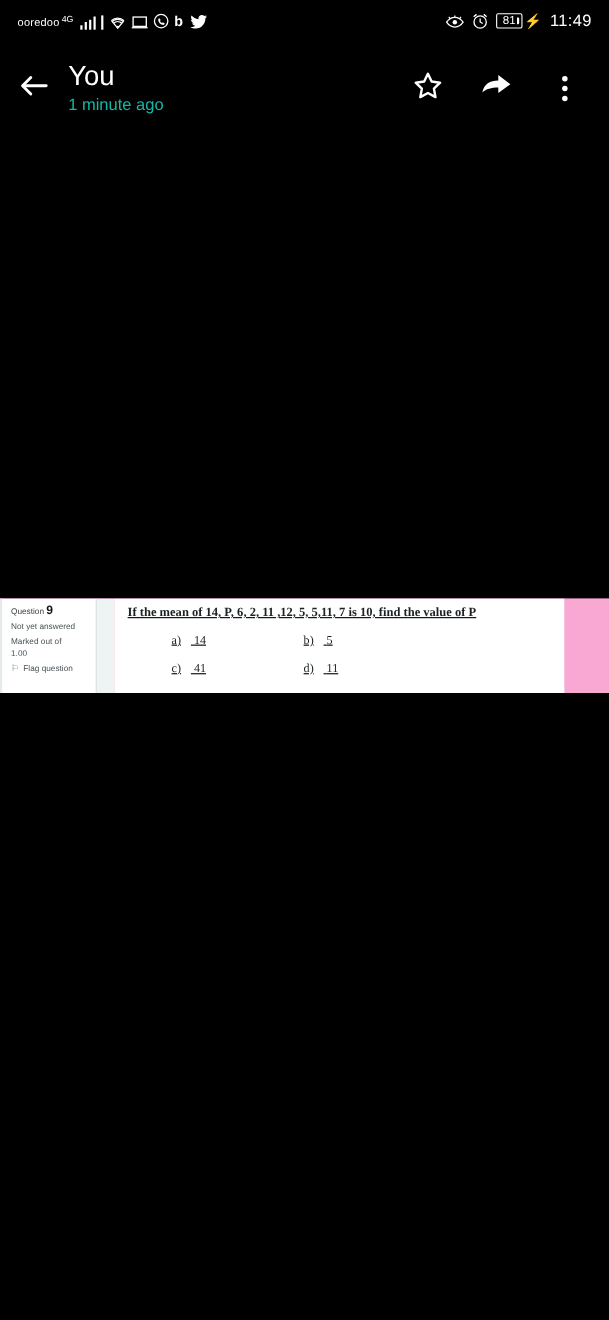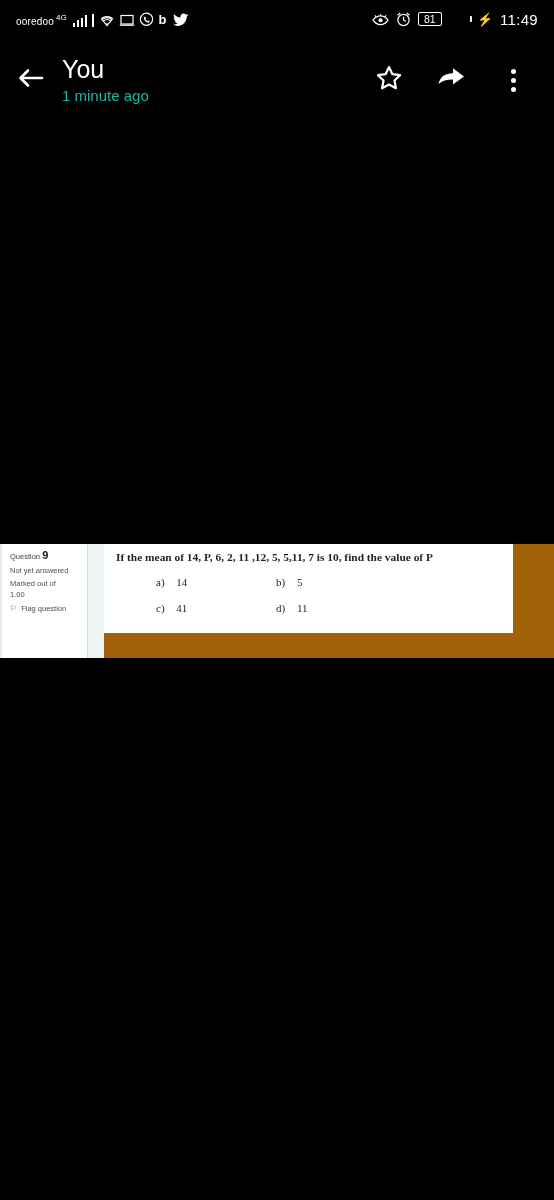--- a/index.html
+++ b/index.html
@@ -48,41 +48,41 @@
   .titles { flex:1; display:flex; flex-direction:column; justify-content:center; }
   .title { font-size:25px; line-height:30px; font-weight:400; color:#fff; }
   .subtitle { font-size:15px; line-height:22px; color:#14b8a6; margin-top:1px; }
   .actions { display:flex; align-items:center; gap:0; padding-right:10px; }
   .act { width:62px; height:62px; display:flex; align-items:center; justify-content:center; cursor:pointer; }
   .dots { display:flex; flex-direction:column; gap:4px; align-items:center; }
   .dots span { width:5px; height:5px; border-radius:50%; background:#fff; display:block; }
 
   
   .shared-image {
-    position:absolute; left:0; top:544px; width:554px; height:114px;
-    background:#a16207; overflow:hidden; display:flex;
+    position:absolute; left:0; top:544px; width:554px; height:86px;
+    background:#f9a8d4; overflow:hidden; display:flex;
   }
   .q-left {
     width:88px; flex:0 0 88px; background:#fff;
     border-right:1px solid #d6dadc; border-left:2px solid #e6eaec;
     padding:6px 6px 4px 8px;
     display:flex; flex-direction:column; gap:3px;
     font-family:"Liberation Sans", sans-serif;
   }
   .q-info { font-size:7.5px; line-height:10.5px; color:#4a5356; }
   .q-info.qno { color:#3a4245; }
   .q-info.qno b { font-size:11px; font-weight:700; color:#10171a; }
   .q-flag { display:flex; align-items:center; gap:4px; font-size:7.5px; color:#4a5356; margin-top:1px; }
   .flag-ico { font-size:8px; color:#6a7376; }
 
   .q-gap { width:16px; flex:0 0 16px; background:#eef3f4; }
 
   .q-right { flex:1; padding-top:0; }
   .q-card {
-    background:#fff; margin-right:41px; padding:6px 27px 8px 12px; height:89px;
+    background:#fff; margin-right:41px; padding:6px 27px 8px 12px; height:89px;text-decoration:underline;
   }
   .q-text {
     font-family:"Liberation Serif", serif;
     font-size:11.4px; font-weight:700; color:#1b2124;
     line-height:14px; white-space:nowrap;
   }
   .q-options { margin-top:12px; }
   .q-row { display:flex; margin-bottom:13px; }
   .q-opt {
     font-family:"Liberation Serif", serif;
@@ -151,21 +151,21 @@
           <path d="M3 2.4 L4.3 4.2 M8.5 1 L8.5 3 M14 2.4 L12.7 4.2" stroke="#fff" stroke-width="1.1" fill="none"></path>
         </svg>
       </span>
       <span class="sb-icon">
         <svg width="15" height="15" viewBox="0 0 15 15">
           <circle cx="7.5" cy="8" r="5.6" fill="none" stroke="#fff" stroke-width="1.2"></circle>
           <path d="M7.5 4.8 V8 L9.8 9.4" fill="none" stroke="#fff" stroke-width="1.2"></path>
           <path d="M1.6 3.2 L4.2 1.1 M13.4 3.2 L10.8 1.1" stroke="#fff" stroke-width="1.3" fill="none"></path>
         </svg>
       </span>
-      <span style="display:flex;align-items:center;gap:33px;">
+      <span style="display:flex;align-items:center;">
         <span class="battery-box">81</span>
         <span class="batt-tip"></span>
       </span>
       <span class="bolt">⚡</span>
       <span class="clock">11:49</span>
     </div>
   </div>
 
   <div class="appbar">
     <div class="back-btn">

